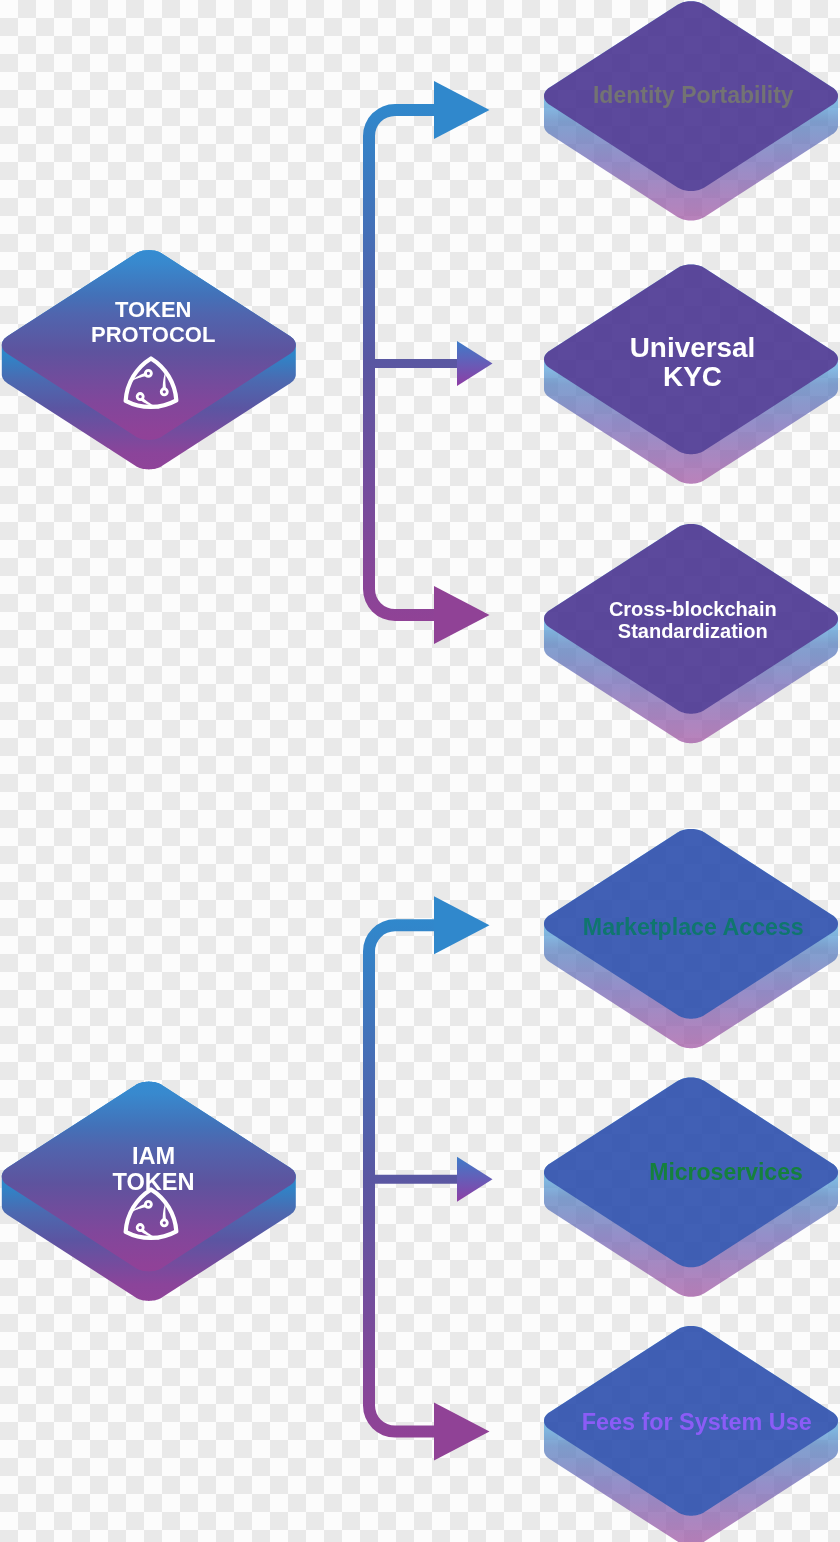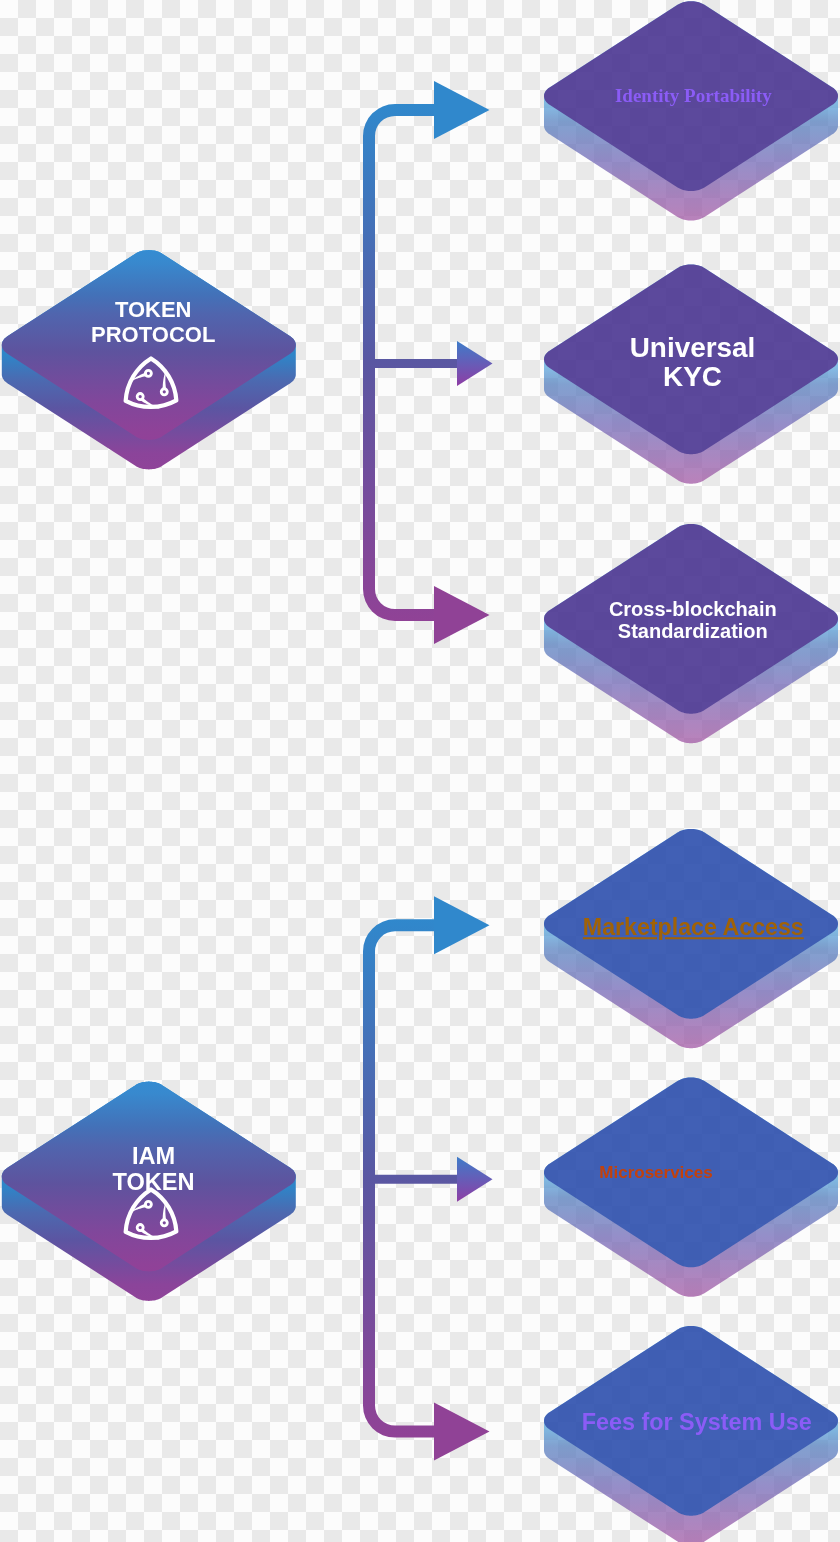--- a/index.html
+++ b/index.html
@@ -198,22 +198,22 @@
           <circle cx="44.6" cy="39.2" r="3.1" fill="none" stroke="#FFFFFF" stroke-width="2.9"></circle>
           <circle cx="19.9" cy="44.1" r="3.1" fill="none" stroke="#FFFFFF" stroke-width="2.9"></circle>
         </g>
       </g>
   </svg>
   <div id="labels">
       <div class="nodelabel" style="left: 153.2px; top: 322.6px; font-size: 22px; color: rgb(255, 255, 255); line-height: 1.1636;">TOKEN
 PROTOCOL</div>
       <div class="nodelabel" style="left: 153.5px; top: 1153.6px; font-size: 23.6px; color: rgb(255, 255, 255); line-height: 1.1314; margin-top: 16px;">IAM
 TOKEN</div>
-      <div class="nodelabel" style="left: 693.3px; top: 95.6px; font-size: 19px; color: #8b5cf6; line-height: 1.1; font-family: Liberation Serif, serif;">Identity Portability</div>
+      <div class="nodelabel" style="left: 693.3px; top: 95.6px; font-size: 23px; color: #737373; line-height: 1.1;">Identity Portability</div>
       <div class="nodelabel" style="left: 692.5px; top: 361.6px; font-size: 27.9px; color: rgb(255, 255, 255); line-height: 1.0573; text-align: center;">Universal
 KYC</div>
       <div class="nodelabel" style="left: 692.8px; top: 620.1px; font-size: 20px; color: rgb(255, 255, 255); line-height: 1.1055;">Cross-blockchain
 Standardization</div>
-      <div class="nodelabel" style="left: 693.3px; top: 927.8px; font-size: 23.2px; color: #a16207; line-height: 1.1; text-decoration: underline;">Marketplace Access</div>
-      <div class="nodelabel" style="left: 656px; top: 1173px; font-size: 17px; color: #c2410c; line-height: 1.1;">Microservices</div>
+      <div class="nodelabel" style="left: 693.3px; top: 927.8px; font-size: 23.2px; color: #0f766e; line-height: 1.1;">Marketplace Access</div>
+      <div class="nodelabel" style="left: 726px; top: 1173px; font-size: 23px; color: #15803d; line-height: 1.1;">Microservices</div>
       <div class="nodelabel" style="left: 696.7px; top: 1423.2px; font-size: 23.4px; color: #8b5cf6; line-height: 1.1;">Fees for System Use</div>
     </div>
 </div>
 
 </body></html>

